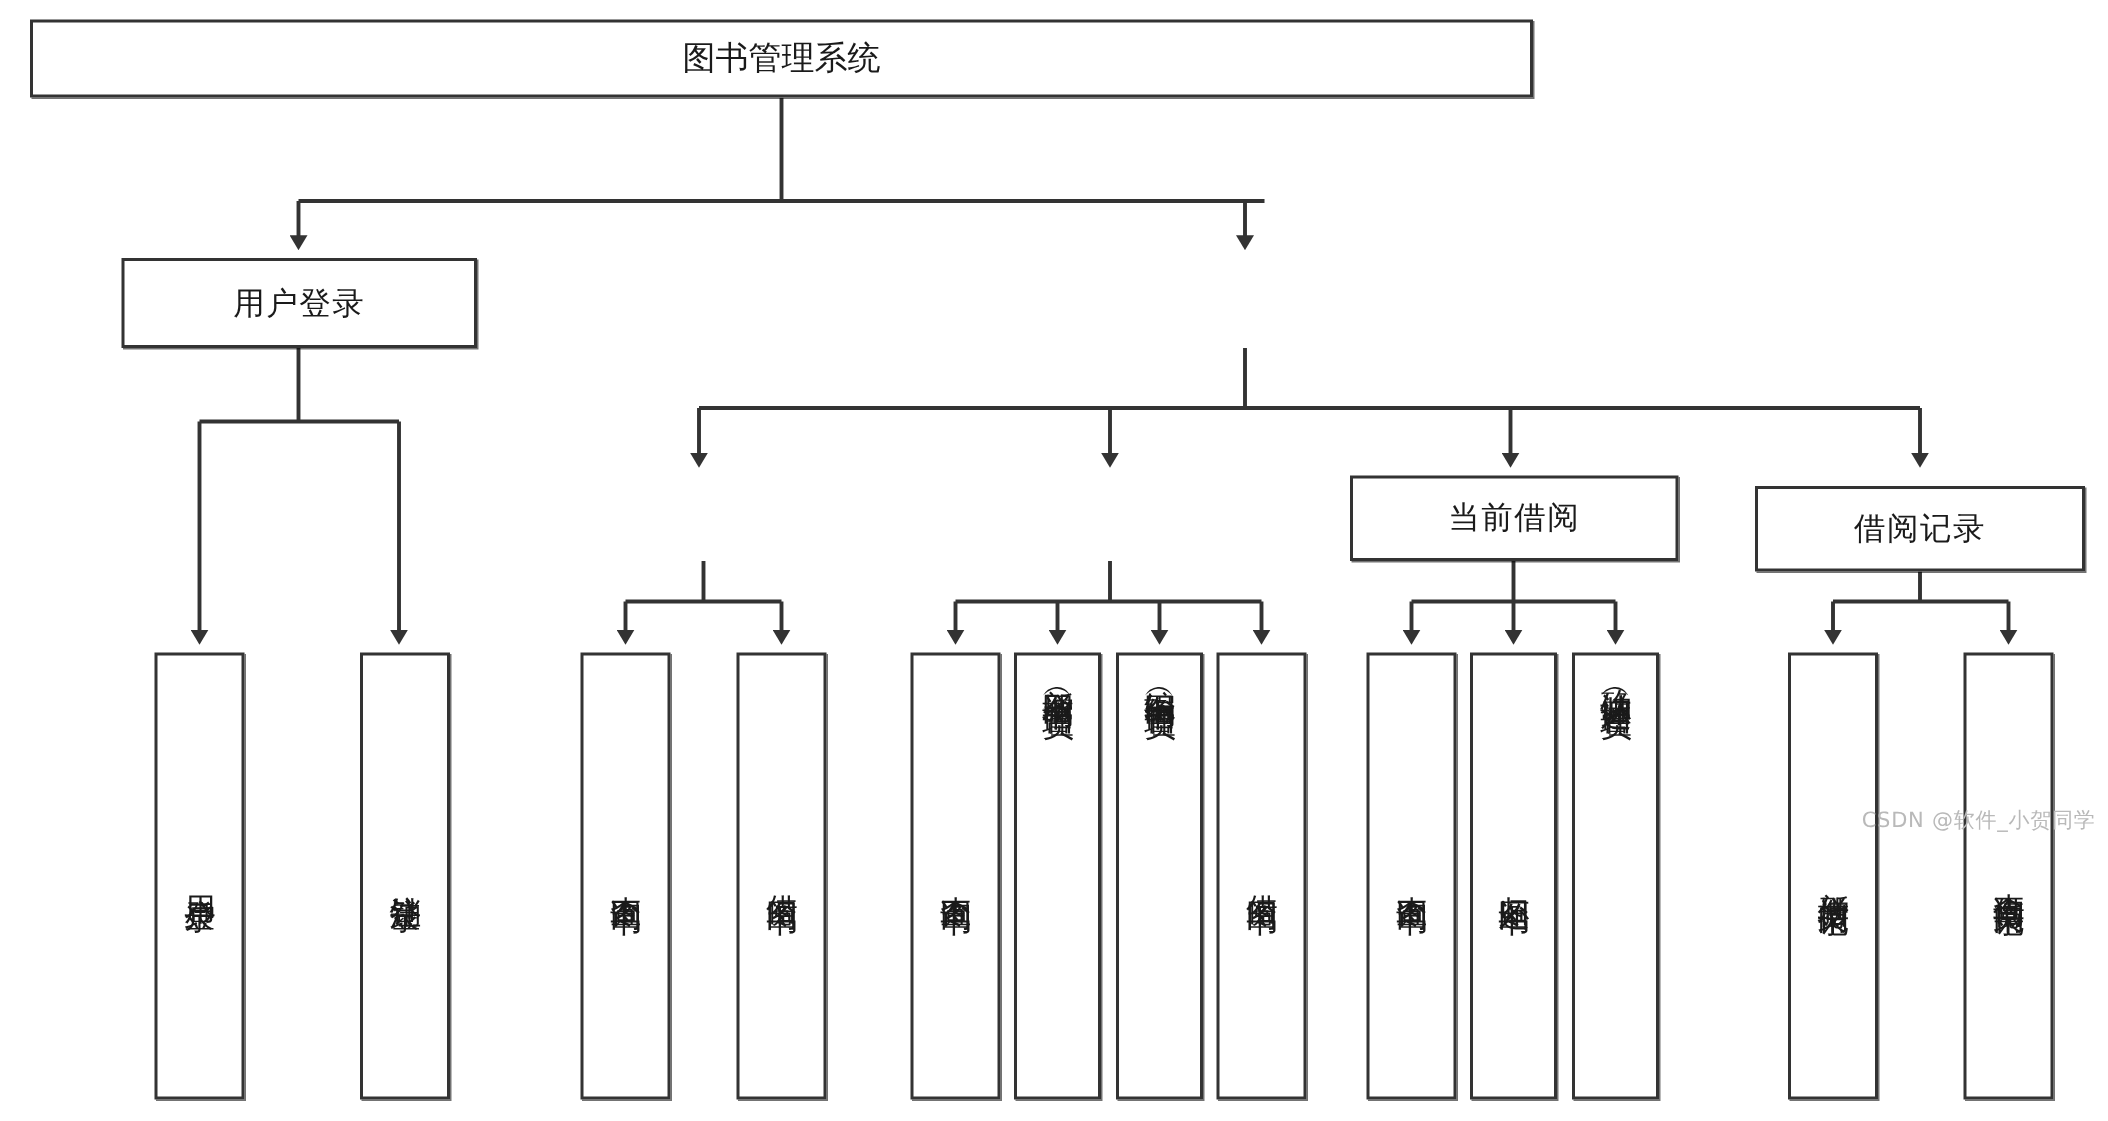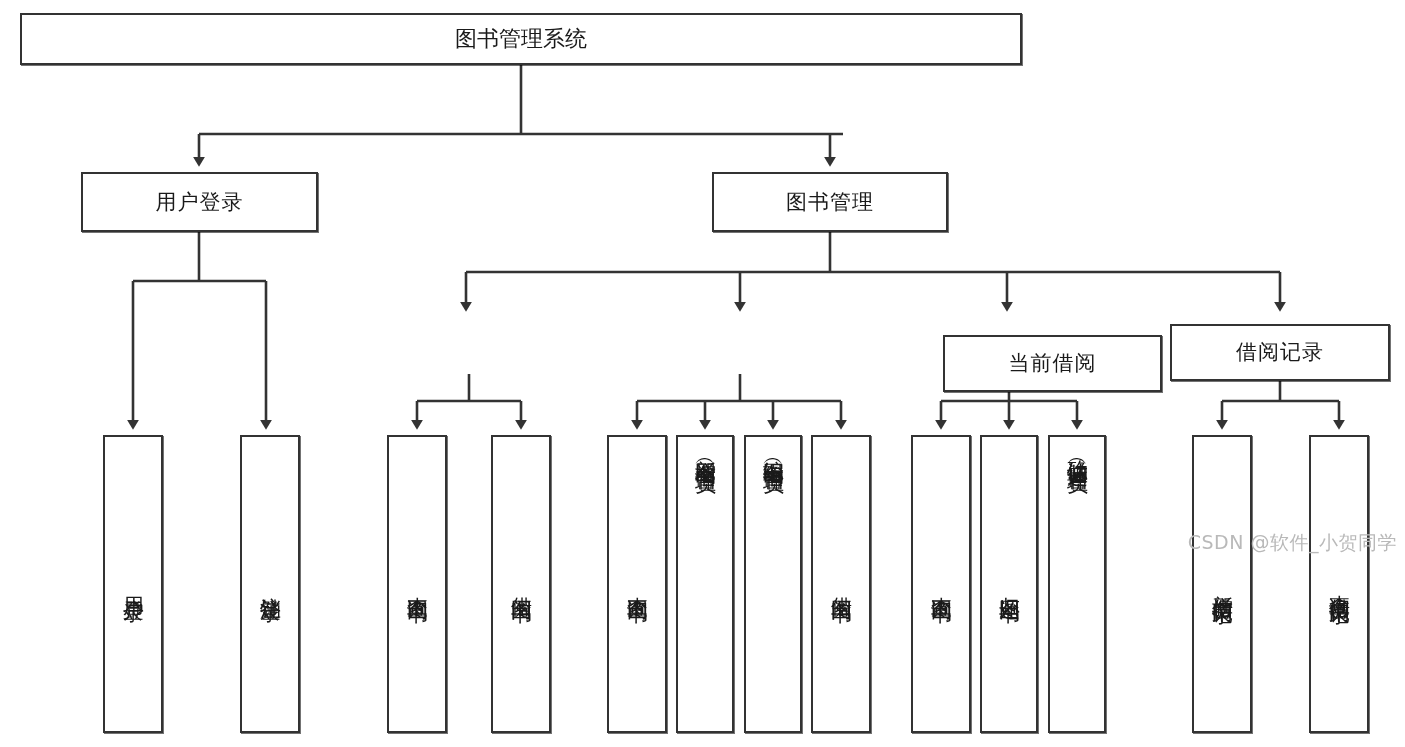--- a/index.html
+++ b/index.html
@@ -46,21 +46,21 @@
     color:#1a1a1a;
     white-space:nowrap;
   }
   .leaf.mid  {align-items:center;}
   .leaf.top  {align-items:flex-start;padding-top:6px;}
 
   #watermark{
     position:absolute;
     right:8px;
     bottom:4px;
-    font-size:19px;
+    font-size:14px;
     color:#b9b9b9;
     z-index:5;
     white-space:nowrap;
     letter-spacing:0.5px;
   }
 </style>
 </head>
 <body>
 
 <div id="stage">
@@ -116,27 +116,24 @@
   </svg>
 
   <div class="node root" style="left:20px;top:13px;width:1002px;height:52px;">
     <span>图书管理系统</span>
   </div>
 
   <div class="node h-label" style="left:81px;top:172px;width:237px;height:60px;">
     <span>用户登录</span>
   </div>
 
-  <div class="node h-label" style="left:712px;top:172px;width:236px;height:60px;">
-    <span>图书管理</span>
-  </div>
 
 
 
-  <div class="node h-label" style="left:900px;top:335px;width:219px;height:57px;margin-left:43px;">
+  <div class="node h-label" style="left:900px;top:317px;width:219px;height:57px;">
     <span>当前借阅</span>
   </div>
 
   <div class="node h-label" style="left:1170px;top:324px;width:220px;height:57px;">
     <span>借阅记录</span>
   </div>
 
   <div class="leaf mid" style="left:103px;top:435px;width:60px;height:298px;">
     <span class="vtext">用户登录</span>
   </div>

